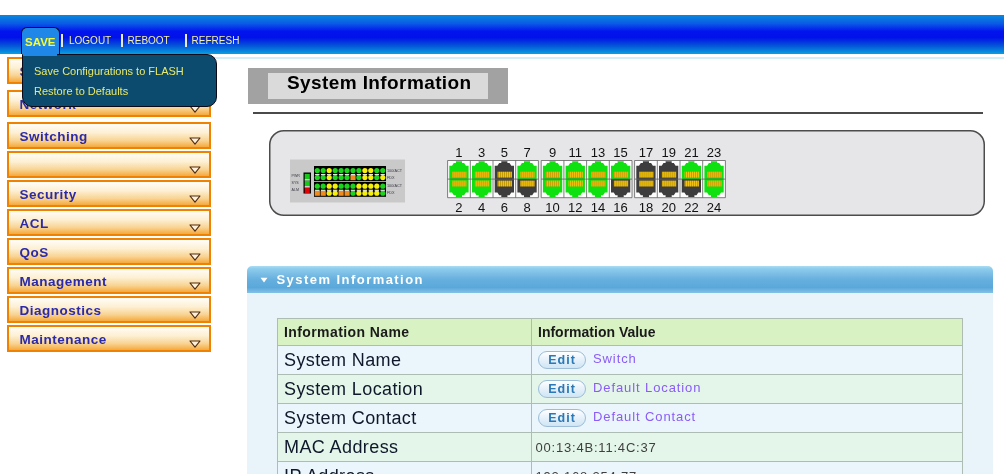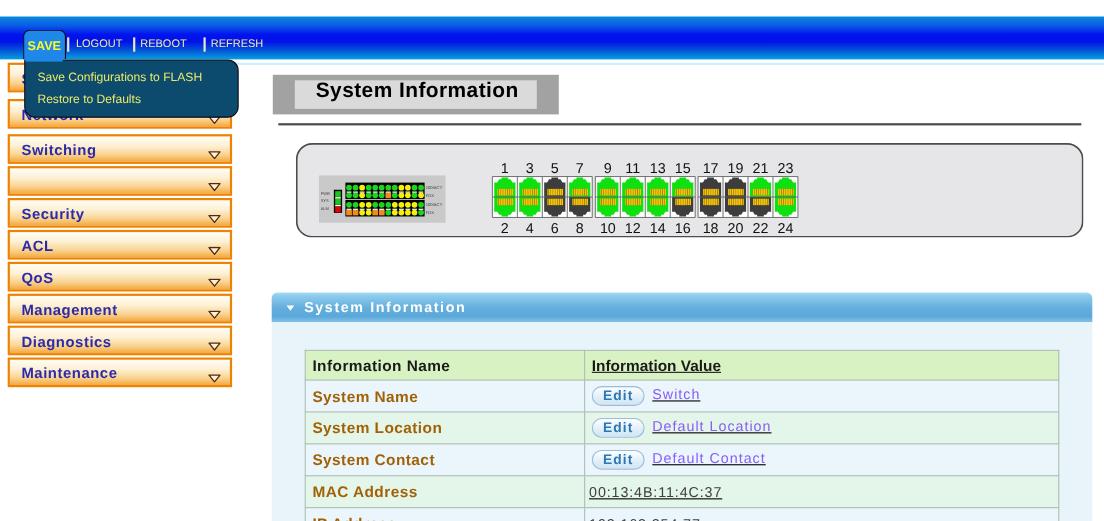--- a/index.html
+++ b/index.html
@@ -31,22 +31,22 @@
 #hrline { position:absolute; left:253px; top:112px; width:730px; height:2px; background:#4a4a4a; }
 #devpanel { position:absolute; left:269px; top:130px; }
 
 .sechead { position:absolute; left:247px; top:266px; width:746px; height:27px; border-radius:5px 5px 0 0;
   background:linear-gradient(180deg,#a9ddf3 0%,#8ecced 10%,#66afde 50%,#5aa8da 80%,#84c2e7 100%); }
 .sechtxt { position:absolute; left:29.5px; top:6px; font-weight:bold; font-size:13px; color:#fff; letter-spacing:1.45px; }
 .secbody { position:absolute; left:247px; top:293px; width:746px; height:181px; background:#e9f4fa; }
 .itab { position:absolute; left:30px; top:25px; width:686px; border-collapse:collapse; table-layout:fixed; }
 .itab td { border:1px solid #adbdb3; font-size:13px; }
 .itab { border:1px solid #8a9296; }
-.itab .c1 { width:254px; padding-left:6px; font-weight:bold; color:#a16207; font-size:14px; letter-spacing:0.4px; }
-.itab .c2 { padding-left:6px;text-decoration:underline; }
+.itab .c1 { width:254px; padding-left:6px; font-weight:normal; color:#0f172a; font-size:18px; letter-spacing:0.4px; }
+.itab .c2 { padding-left:6px; }
 .itab tr { height:29px; }
 .itab tr.h { height:27px; background:#d9f2c4; }
 .itab tr.h td { font-weight:bold; color:#1a1a1a; font-size:14px; }
 .itab tr.r1 { background:#eaf6fb; }
 .itab tr.r2 { background:#e3f6e9; }
 .ebtn { display:inline-block; width:48px; height:18px; border:1px solid #9cbcd8; border-radius:9px;
   background:linear-gradient(180deg,#feffff 0%,#e8f2fa 45%,#cfe5f4 100%); color:#2a78b5; font-weight:bold;
   font-size:12.5px; letter-spacing:1px; text-align:center; line-height:17px; vertical-align:middle; }
 .val { color:#8b5cf6; margin-left:7px; letter-spacing:0.9px; }
 .val2 { color:#3f3f3f; letter-spacing:0.8px; margin-left:-2.5px; }

